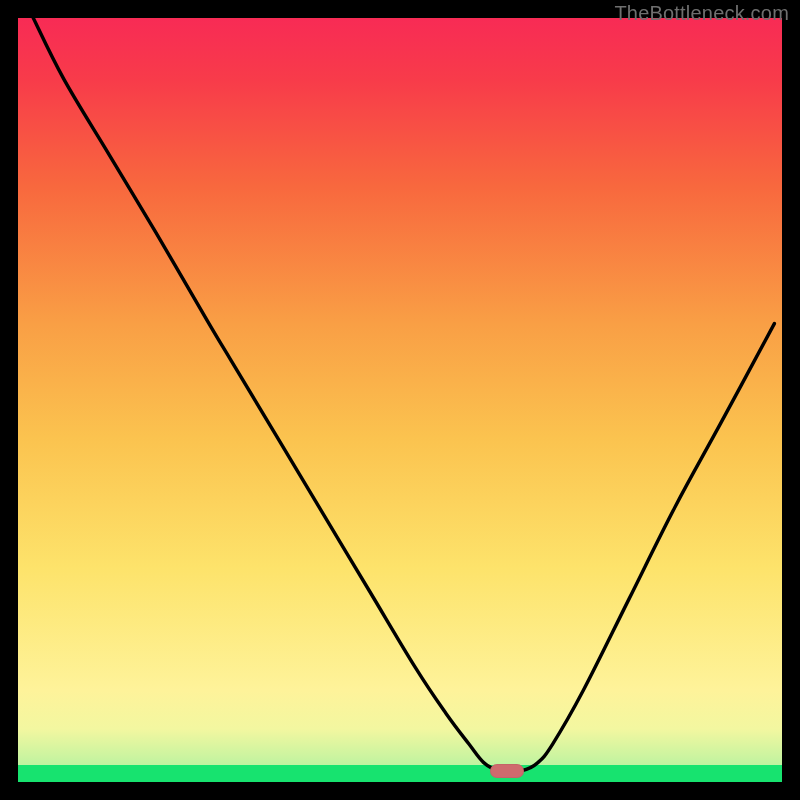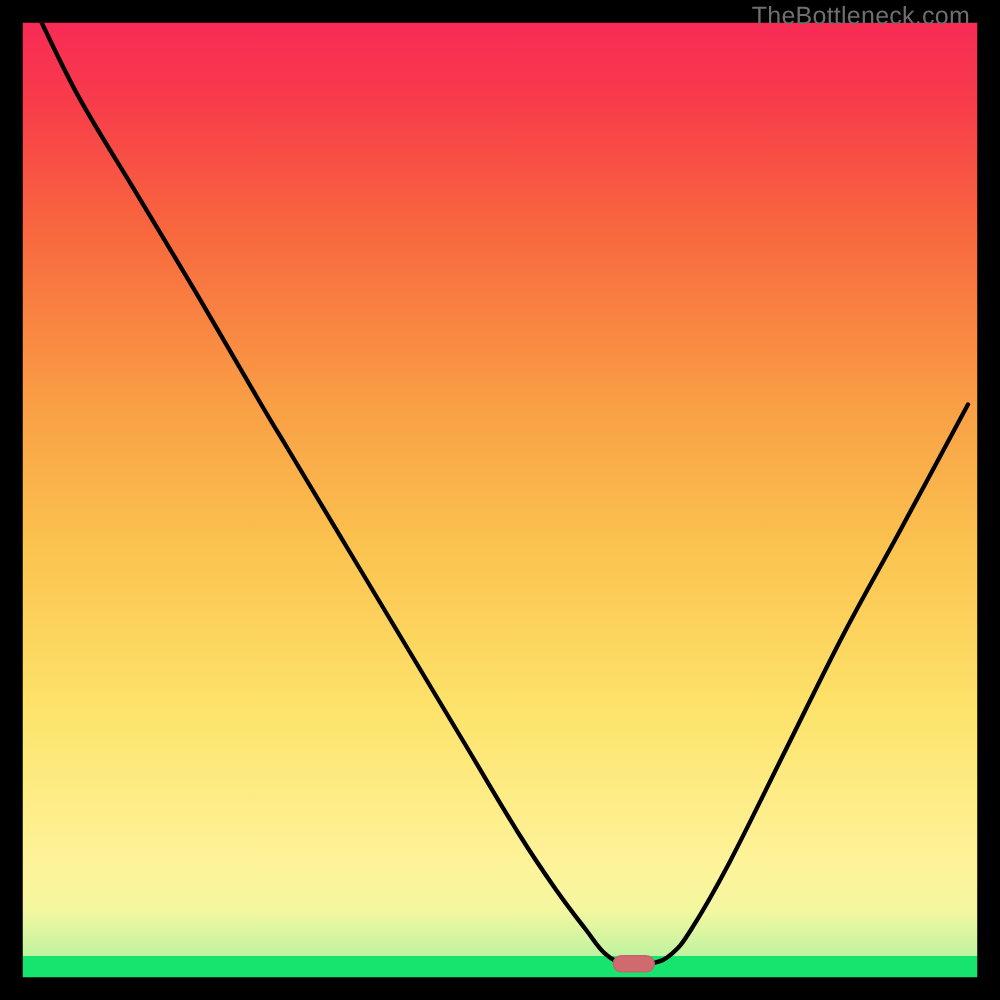--- a/index.html
+++ b/index.html
@@ -40,21 +40,21 @@
         #fbc34f 45%,
         #f99f45 60%,
         #f8683e 78%,
         #f83b4a 92%,
         #f82b55 100%
       );
   }
   .watermark {
     position: absolute;
     top: 2px;
-    right: 24px;
+    right: 11px;
     color: #6f6f6f;
     font-size: 20px;
     letter-spacing: 0.2px;
     user-select: none;
   }
   svg.curve {
     position: absolute;
     inset: 0;
     width: 100%;
     height: 100%;

